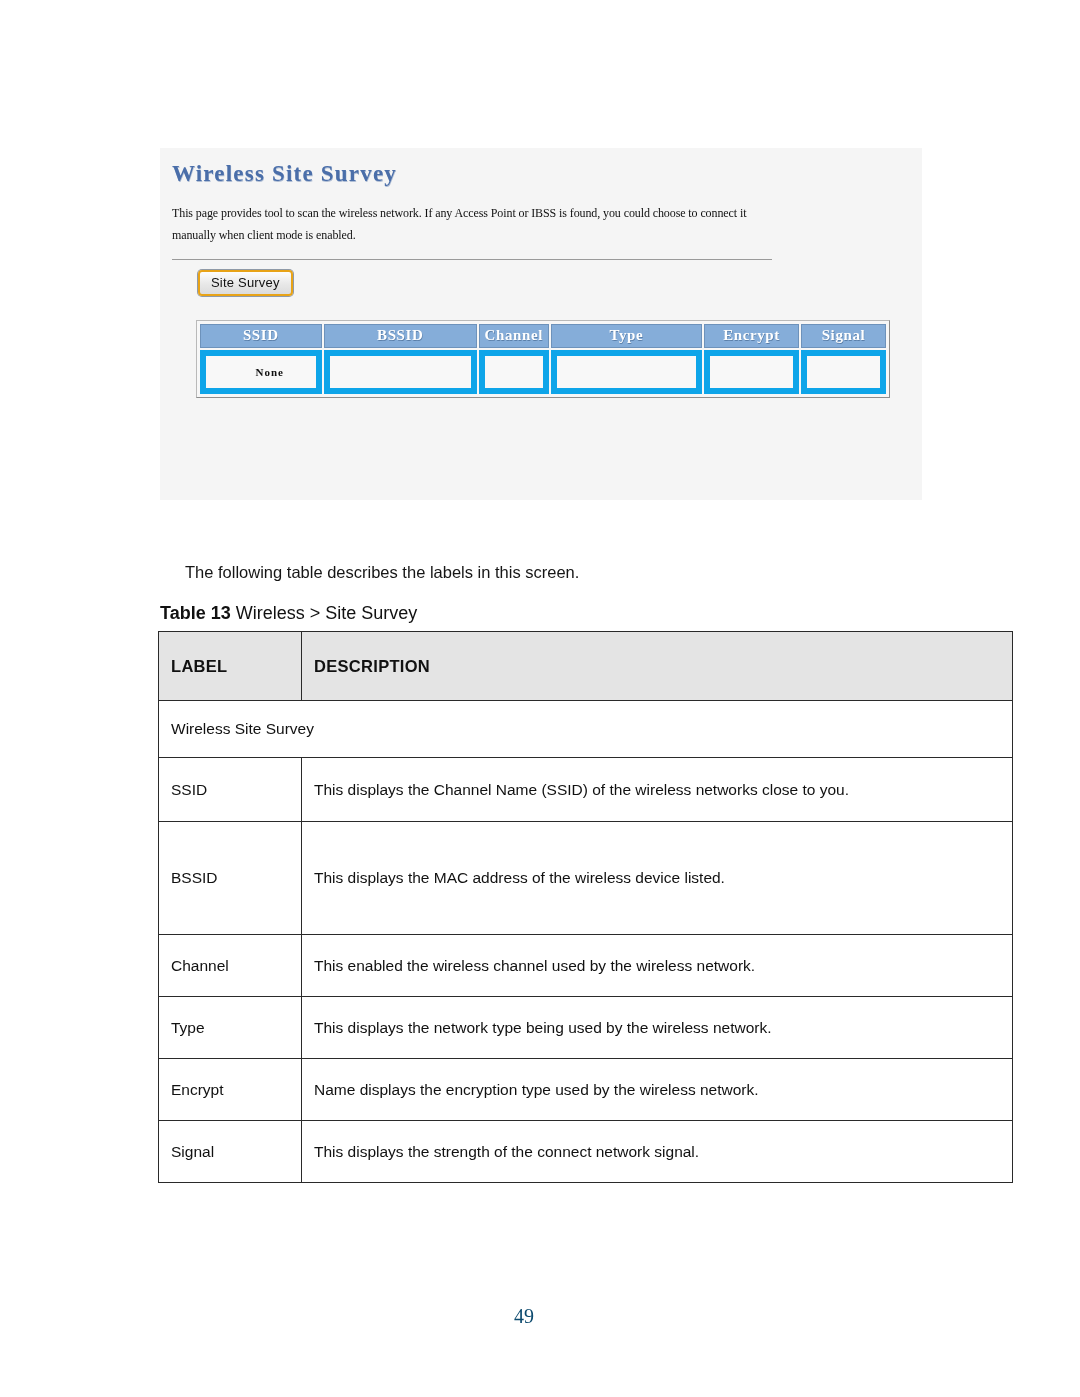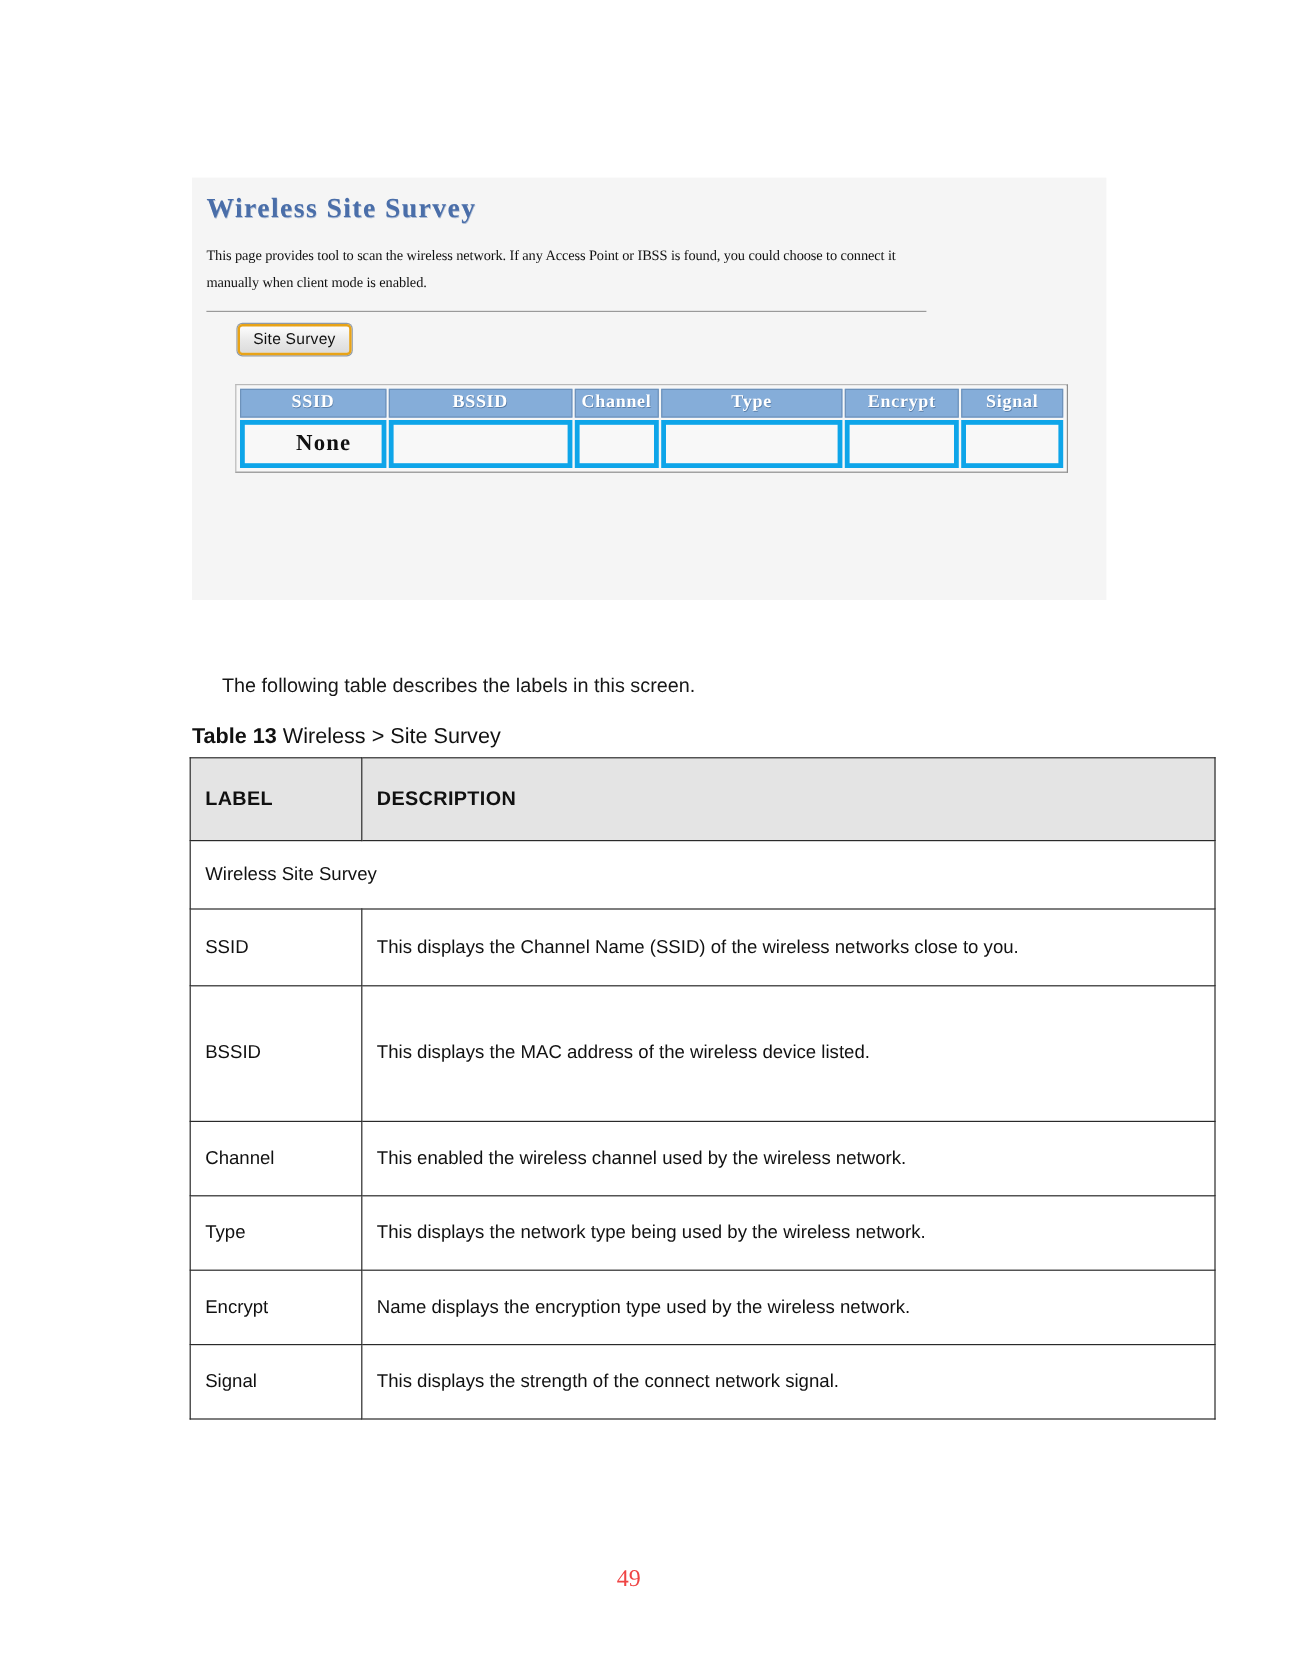--- a/index.html
+++ b/index.html
@@ -98,24 +98,24 @@
     font-weight: bold;
     font-size: 15px;
     letter-spacing: 0.6px;
     text-align: center;
     padding: 2px 0 3px 0;
     border: 1px solid #6d92bb;
     text-shadow: 0.6px 0.6px 0 rgba(40,70,110,0.45);
   }
   table.ss-table td {
     background: #f8f8f8;
-    border: 4px solid #0ea5e9;
+    border: 6px solid #0ea5e9;
     height: 30px;
     font-family: "Liberation Serif", serif;
-    font-size: 19px;
+    font-size: 11px;
     text-align: center;
     letter-spacing: 1px;
     font-weight: bold;
     color: #111;
     padding-left: 19px;
   }
   .col-ssid    { width: 18.0%; }
   .col-bssid   { width: 22.8%; }
   .col-channel { width: 10.2%; }
   .col-type    { width: 22.5%; }
@@ -175,21 +175,21 @@
   .cell-top { vertical-align: top; padding-top: 18px; }
 
   .page-number {
     position: absolute;
     left: 0;
     top: 1305px;
     width: 1048px;
     text-align: center;
     font-family: "Liberation Serif", serif;
     font-size: 20px;
-    color: #ef4444;
+    color: #0c4a6e;
   }
 </style>
 </head>
 <body>
 
 <div class="screenshot-panel">
 
   <div class="ss-title">Wireless Site Survey</div>
 
   <div class="ss-desc">This page provides tool to scan the wireless network. If any Access Point or IBSS is found, you could choose to connect it manually when client mode is enabled.</div>

